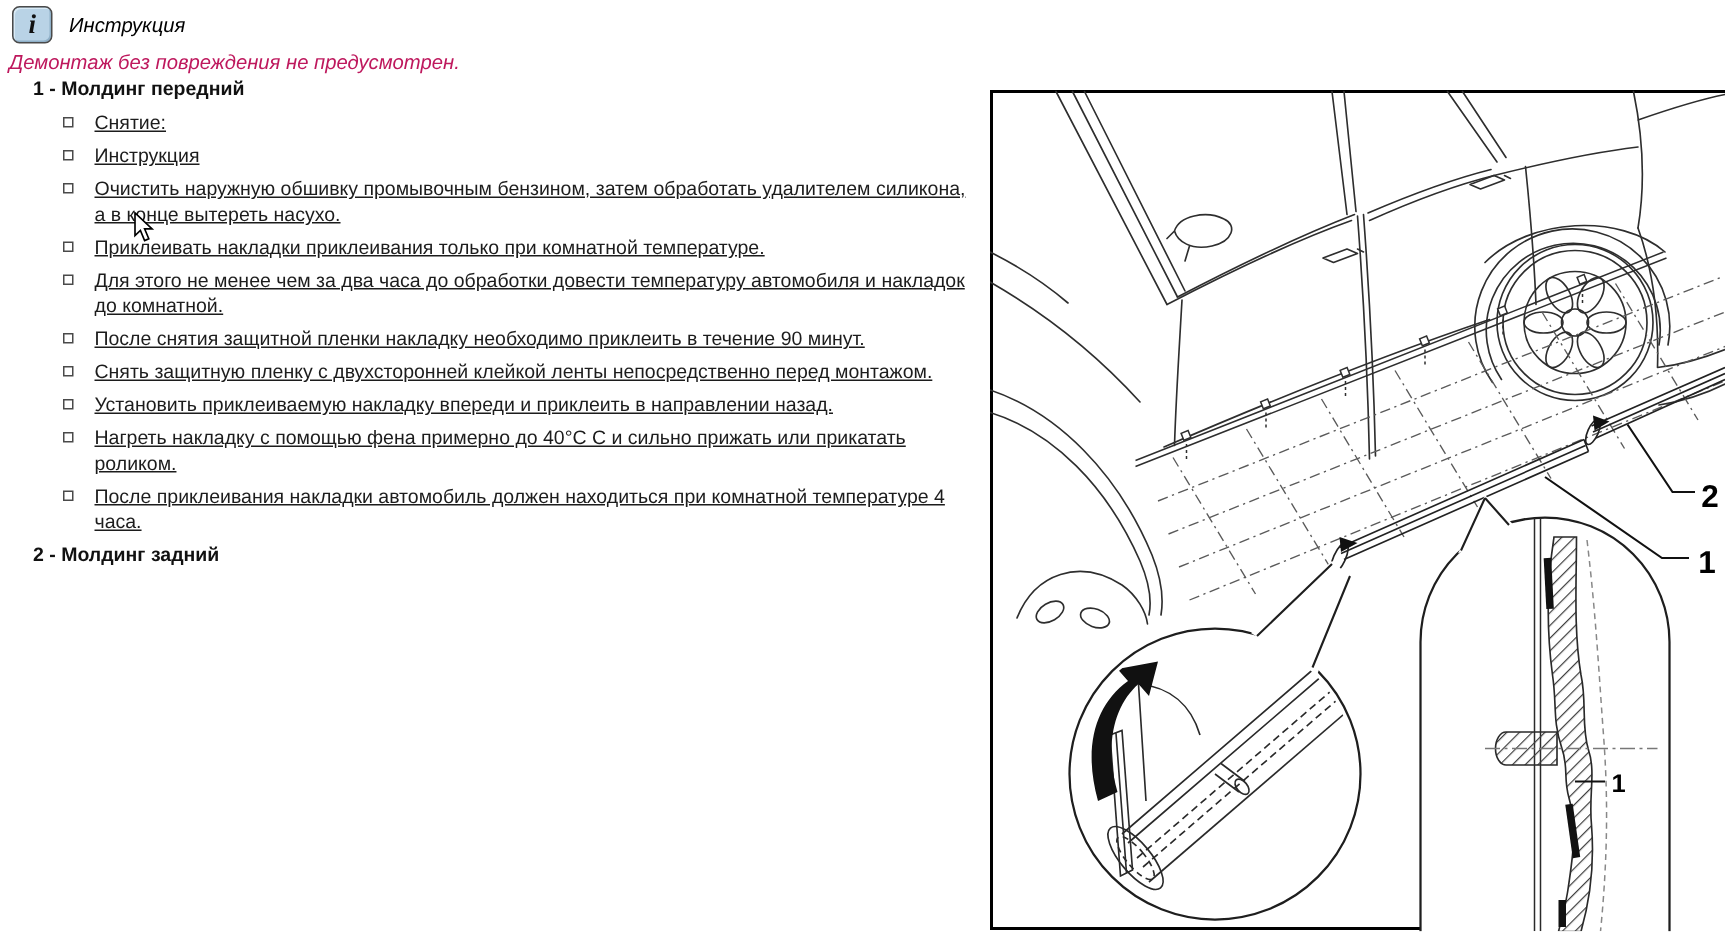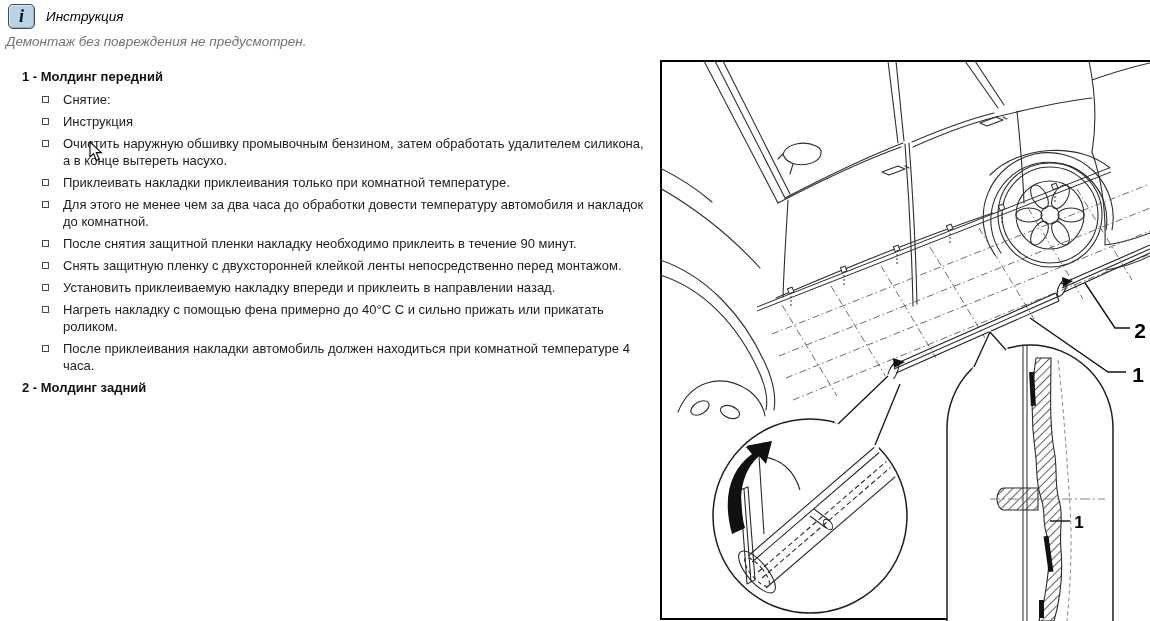--- a/index.html
+++ b/index.html
@@ -10,26 +10,26 @@
   }
   
   .header{position:absolute;left:8px;top:4px;display:flex;align-items:center;gap:11px;}
   .info-icon{
     width:25px;height:23px;background:#b9d3e6;border:1px solid #4a4a4a;border-radius:5px;
     display:flex;align-items:center;justify-content:center;
     font-family:"Liberation Serif","DejaVu Serif",serif;font-style:italic;font-weight:bold;font-size:18px;
     color:#111;box-shadow:inset -1px -1px 0 #8fb0c8, inset 1px 1px 0 #d9eaf5;
   }
   .header-title{font-size:13.5px;font-weight:normal;font-style:italic;color:#000;}
-  .note{position:absolute;left:6px;top:34px;font-size:13.5px;font-style:italic;color:#737373;}
-  
-  .content{position:absolute;left:22px;top:68px;width:632px;}
+  .note{position:absolute;left:6px;top:34px;font-size:13.5px;font-style:italic;color:#be185d;}
+  
+  .content{position:absolute;left:22px;top:50px;width:632px;}
   .section-head{font-size:13px;font-weight:bold;line-height:17px;margin:0 0 6px 0;color:#111;}
   .items{margin-left:20px;}
-  .sub-item{display:flex;gap:14px;margin-bottom:5px;font-size:13px;line-height:17px;color:#1c1c1c;}
+  .sub-item{display:flex;gap:14px;margin-bottom:5px;font-size:13px;line-height:17px;color:#1c1c1c;text-decoration:underline;}
   .bullet{flex:none;width:5px;height:5px;border:1px solid #4a4a4a;margin-top:5px;background:#fff;}
   .sub-text{white-space:pre-line;}
   
   .figure-panel{position:absolute;left:660px;top:60px;width:490px;height:561px;background:#fff;}
   .figure-panel svg{display:block;}
   
   .cursor{position:absolute;left:89px;top:141px;width:14px;height:21px;pointer-events:none;}
 </style>
 </head>
 <body>

